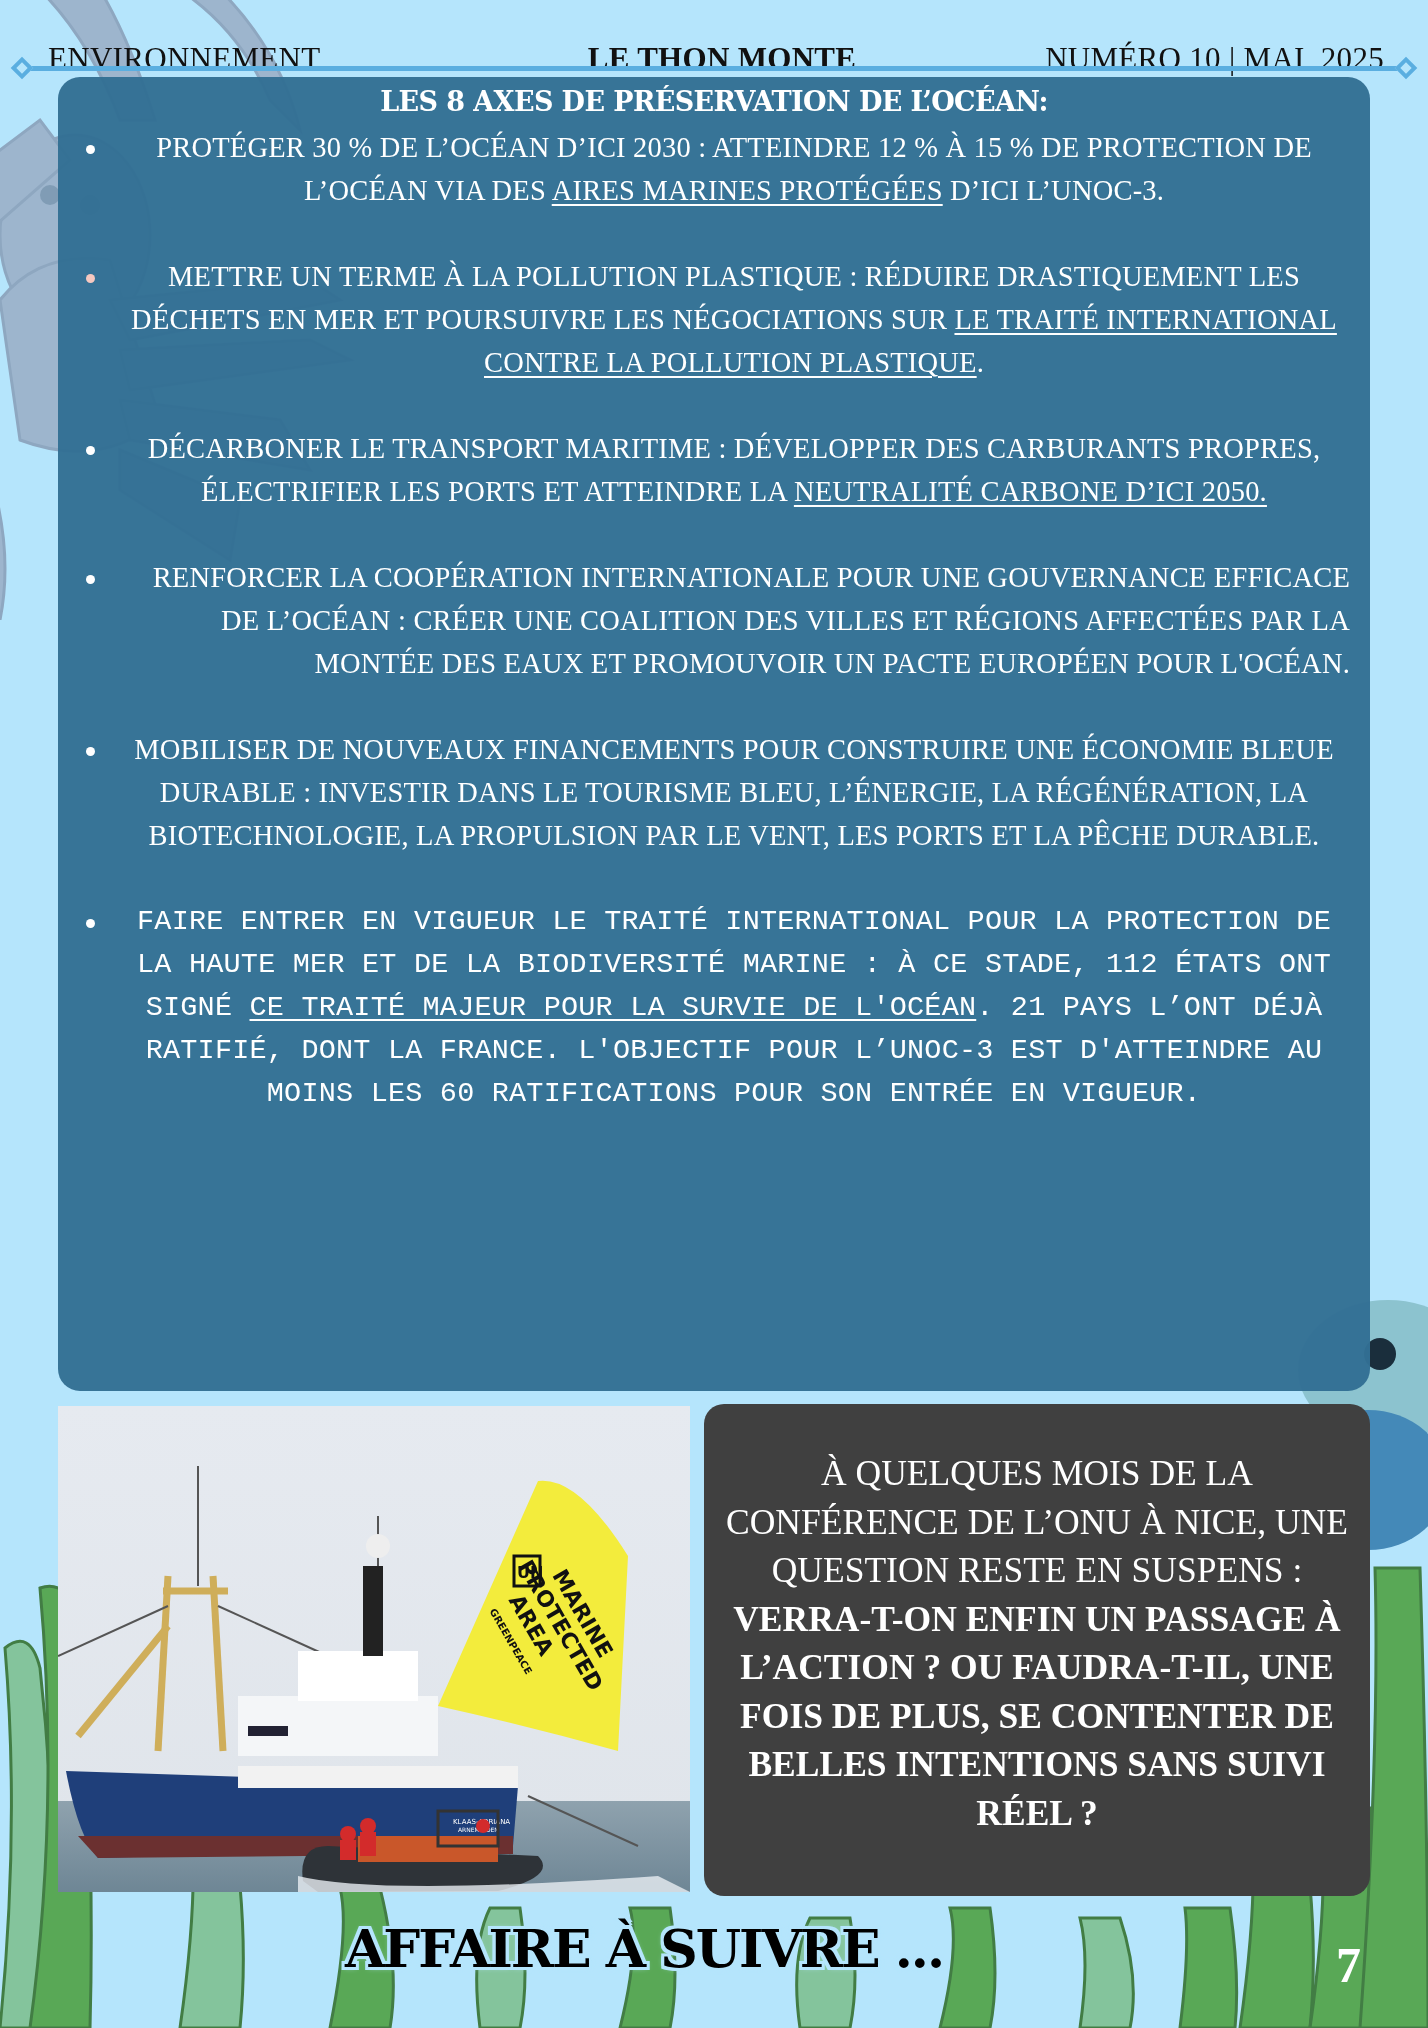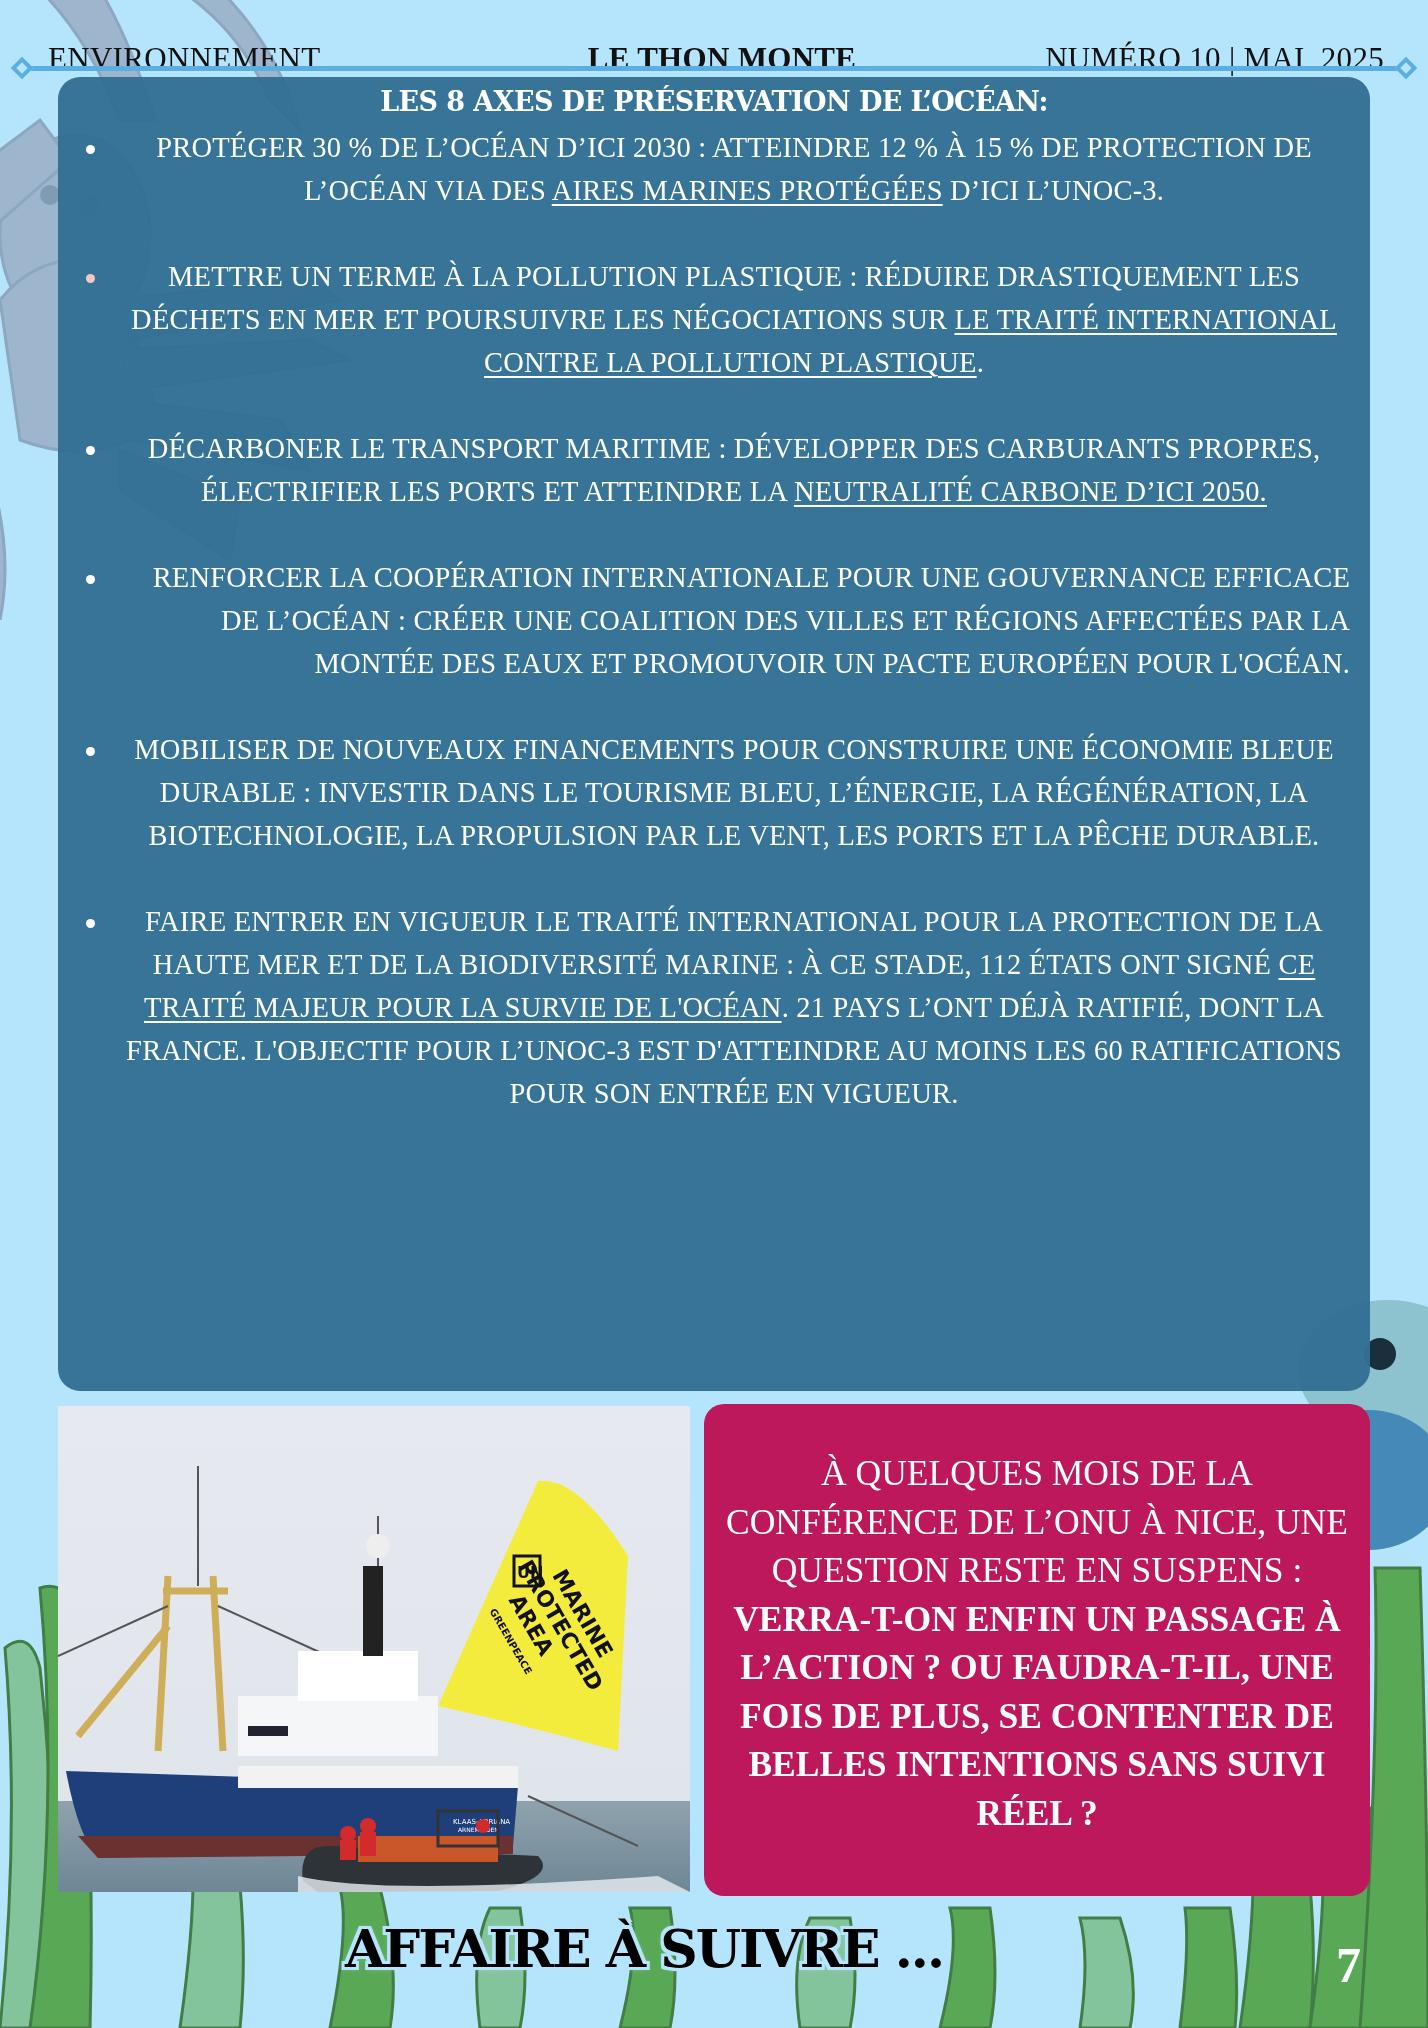--- a/index.html
+++ b/index.html
@@ -72,21 +72,21 @@
   
   .photo {
     position: absolute; left: 58px; top: 1406px; width: 632px; height: 486px;
     overflow: hidden; background: #e2e7ee;
   }
   .photo svg { display: block; }
 
   
   .callout {
     position: absolute; left: 704px; top: 1404px; width: 666px; height: 492px;
-    background: #be185d; border-radius: 20px;
+    background: #404040; border-radius: 20px;
     display: flex; align-items: center; justify-content: center; text-align: center;
     padding: 26px 18px 40px 18px;
   }
   .callout p {
     font-family: "Liberation Serif", serif; font-size: 35.5px; line-height: 48.5px; color: #fff;
   }
   .callout .strong { font-weight: bold; }
 
   
   .footer-title {
@@ -175,21 +175,21 @@
       <span>DÉCARBONER LE TRANSPORT MARITIME : DÉVELOPPER DES CARBURANTS PROPRES, ÉLECTRIFIER LES PORTS ET ATTEINDRE LA </span><u>NEUTRALITÉ CARBONE D’ICI 2050.</u>
     </li>
     <li class="axis" style="margin-top:43px;text-align:right;">
       <span class="bullet"></span>
       <span>RENFORCER LA COOPÉRATION INTERNATIONALE POUR UNE GOUVERNANCE EFFICACE DE L’OCÉAN : CRÉER UNE COALITION DES VILLES ET RÉGIONS AFFECTÉES PAR LA MONTÉE DES EAUX ET PROMOUVOIR UN PACTE EUROPÉEN POUR L'OCÉAN.</span>
     </li>
     <li class="axis" style="margin-top:43px;">
       <span class="bullet"></span>
       <span>MOBILISER DE NOUVEAUX FINANCEMENTS POUR CONSTRUIRE UNE ÉCONOMIE BLEUE DURABLE : INVESTIR DANS LE TOURISME BLEU, L’ÉNERGIE, LA RÉGÉNÉRATION, LA BIOTECHNOLOGIE, LA PROPULSION PAR LE VENT, LES PORTS ET LA PÊCHE DURABLE.</span>
     </li>
-    <li class="axis" style="margin-top:43px;">
+    <li class="axis" style="margin-top:43px;font-family:Liberation Mono, monospace;">
       <span class="bullet"></span>
       <span>FAIRE ENTRER EN VIGUEUR LE TRAITÉ INTERNATIONAL POUR LA PROTECTION DE LA HAUTE MER ET DE LA BIODIVERSITÉ MARINE : À CE STADE, 112 ÉTATS ONT SIGNÉ </span><u>CE TRAITÉ MAJEUR POUR LA SURVIE DE L'OCÉAN</u><span>. 21 PAYS L’ONT DÉJÀ RATIFIÉ, DONT LA FRANCE. L'OBJECTIF POUR L’UNOC-3 EST D'ATTEINDRE AU MOINS LES 60 RATIFICATIONS POUR SON ENTRÉE EN VIGUEUR.</span>
     </li>
   </ul>
 
 
   <figure class="photo">
     <svg width="632" height="486" viewBox="0 0 632 486">
       <defs>
         <linearGradient id="sky" x1="0" y1="0" x2="0" y2="1">

